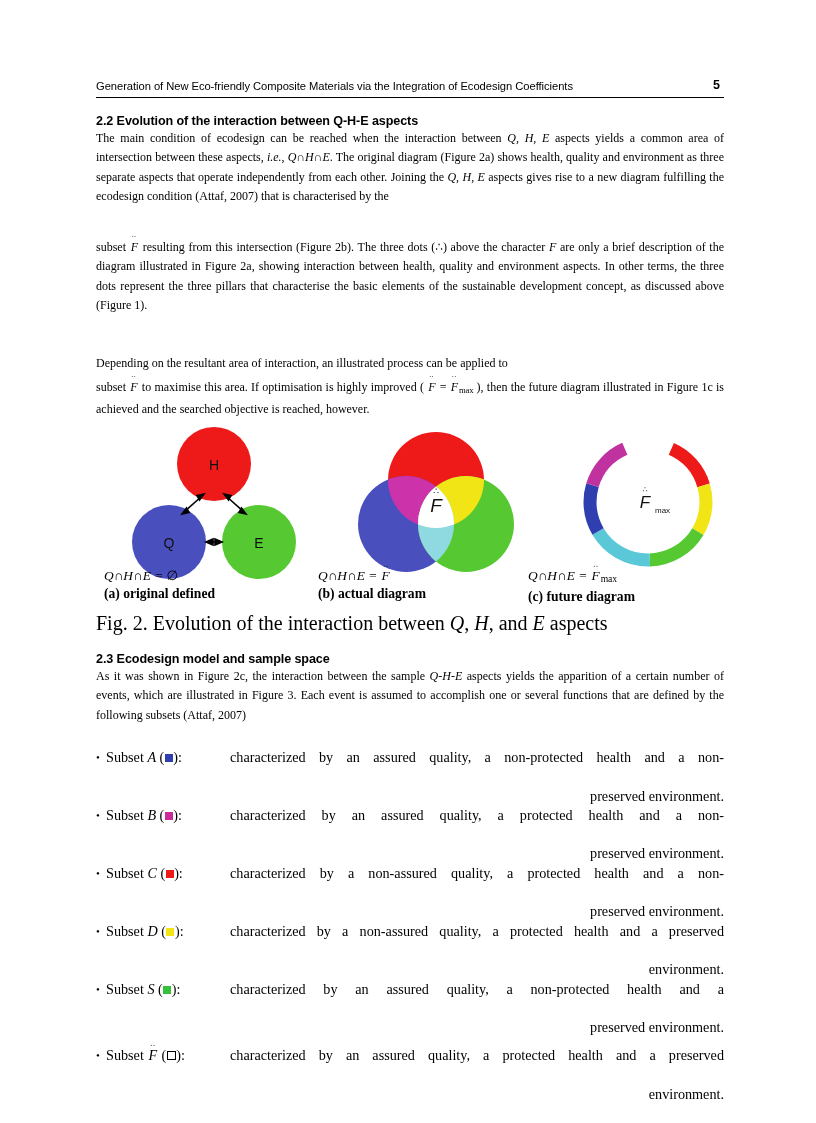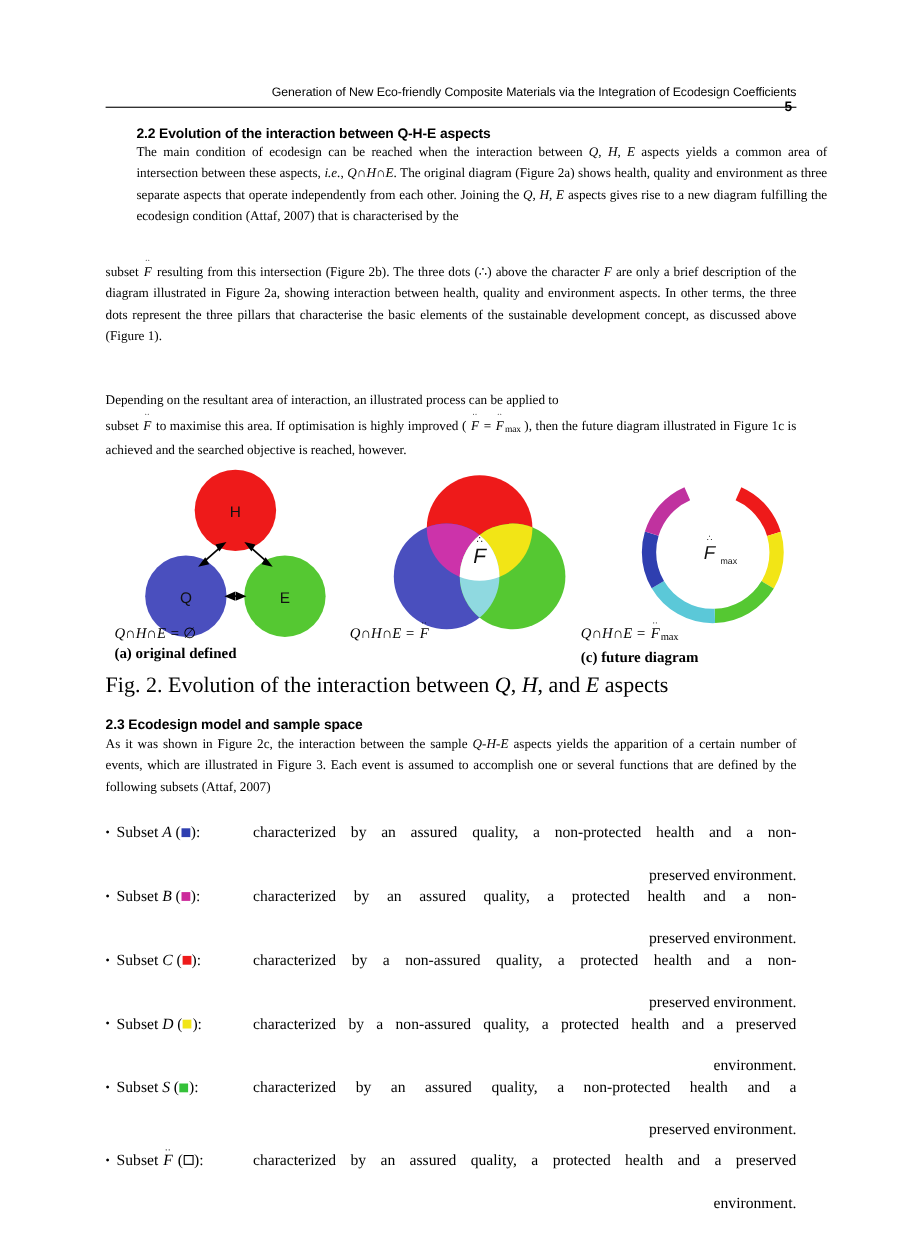--- a/index.html
+++ b/index.html
@@ -27,21 +27,20 @@
     position: absolute;
     left: 96px;
     top: 78px;
     width: 628px;
     display: flex;
     align-items: flex-end;
     justify-content: space-between;
     font-family: "Liberation Sans", sans-serif;
     font-size: 11.2px;
     letter-spacing: -0.05px;
-    flex-direction: column;
   }
   .header-title { white-space: nowrap; }
   .header-page {
     font-weight: bold;
     font-size: 12.5px;
     padding-right: 4px;
   }
   .header-rule {
     position: absolute;
     left: 96px;
@@ -213,21 +212,21 @@
 <body>
 
 <div class="page">
 
   <div class="header">
     <span class="header-title">Generation of New Eco-friendly Composite Materials via the Integration of Ecodesign Coefficients</span>
     <span class="header-page">5</span>
   </div>
   <div class="header-rule"></div>
 
-  <div class="col" style="top:114px;margin-left:28px;">
+  <div class="col" style="top:114px;">
     <h2 class="sec">2.2 Evolution of the interaction between Q-H-E aspects</h2>
     <p class="body"><span>The main condition of ecodesign can be reached when the interaction between </span><span class="it">Q, H, E</span><span> aspects yields a common area of intersection between these aspects, </span><span class="it">i.e.</span><span>, </span><span class="it">Q</span><span>∩</span><span class="it">H</span><span>∩</span><span class="it">E</span><span>. The original diagram (Figure 2a) shows health, quality and environment as three separate aspects that operate independently from each other. Joining the </span><span class="it">Q, H, E</span><span> aspects gives rise to a new diagram fulfilling the ecodesign condition (Attaf, 2007) that is characterised by the</span></p>
   </div>
 
   <div class="col" style="top:238px;">
     <p class="body"><span>subset </span><span class="fdots"><span class="dots">∙∙</span><span>F</span></span><span> resulting from this intersection (Figure 2b). The three dots (∴) above the character </span><span class="it">F</span><span> are only a brief description of the diagram illustrated in Figure 2a, showing interaction between health, quality and environment aspects. In other terms, the three dots represent the three pillars that characterise the basic elements of the sustainable development concept, as discussed above (Figure 1).</span></p>
   </div>
 
   <div class="col" style="top:354px;">
     <p class="body nojust">Depending on the resultant area of interaction, an illustrated process can be applied to</p>
@@ -330,20 +329,21 @@
     </div>
   </div>
 
   <div class="caption-row">
     <div class="cap cap-a">
       <div class="eq"><span>Q∩H∩E = </span><span class="rm">∅</span></div>
       <div class="name">(a) original defined</div>
     </div>
     <div class="cap cap-b">
       <div class="eq"><span>Q∩H∩E = </span><span class="fdots"><span class="dots">∙∙</span><span>F</span></span></div>
+      <div class="name">(b) actual diagram</div>
     </div>
     <div class="cap cap-c">
       <div class="eq"><span>Q∩H∩E = </span><span class="fdots"><span class="dots">∙∙</span><span>F</span></span><span class="sub">max</span></div>
       <div class="name">(c) future diagram</div>
     </div>
   </div>
 
   <div class="figcaption"><span>Fig. 2. Evolution of the interaction between </span><span class="it">Q</span><span>, </span><span class="it">H</span><span>, and </span><span class="it">E</span><span> aspects</span></div>
 
   <div class="col" style="top:652px;">

